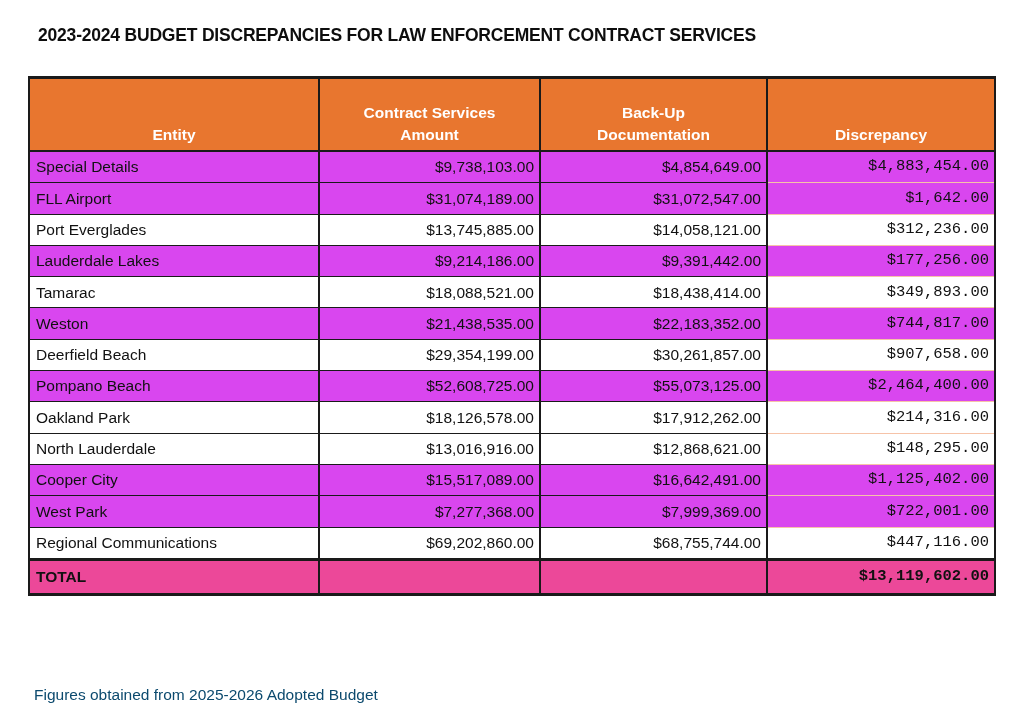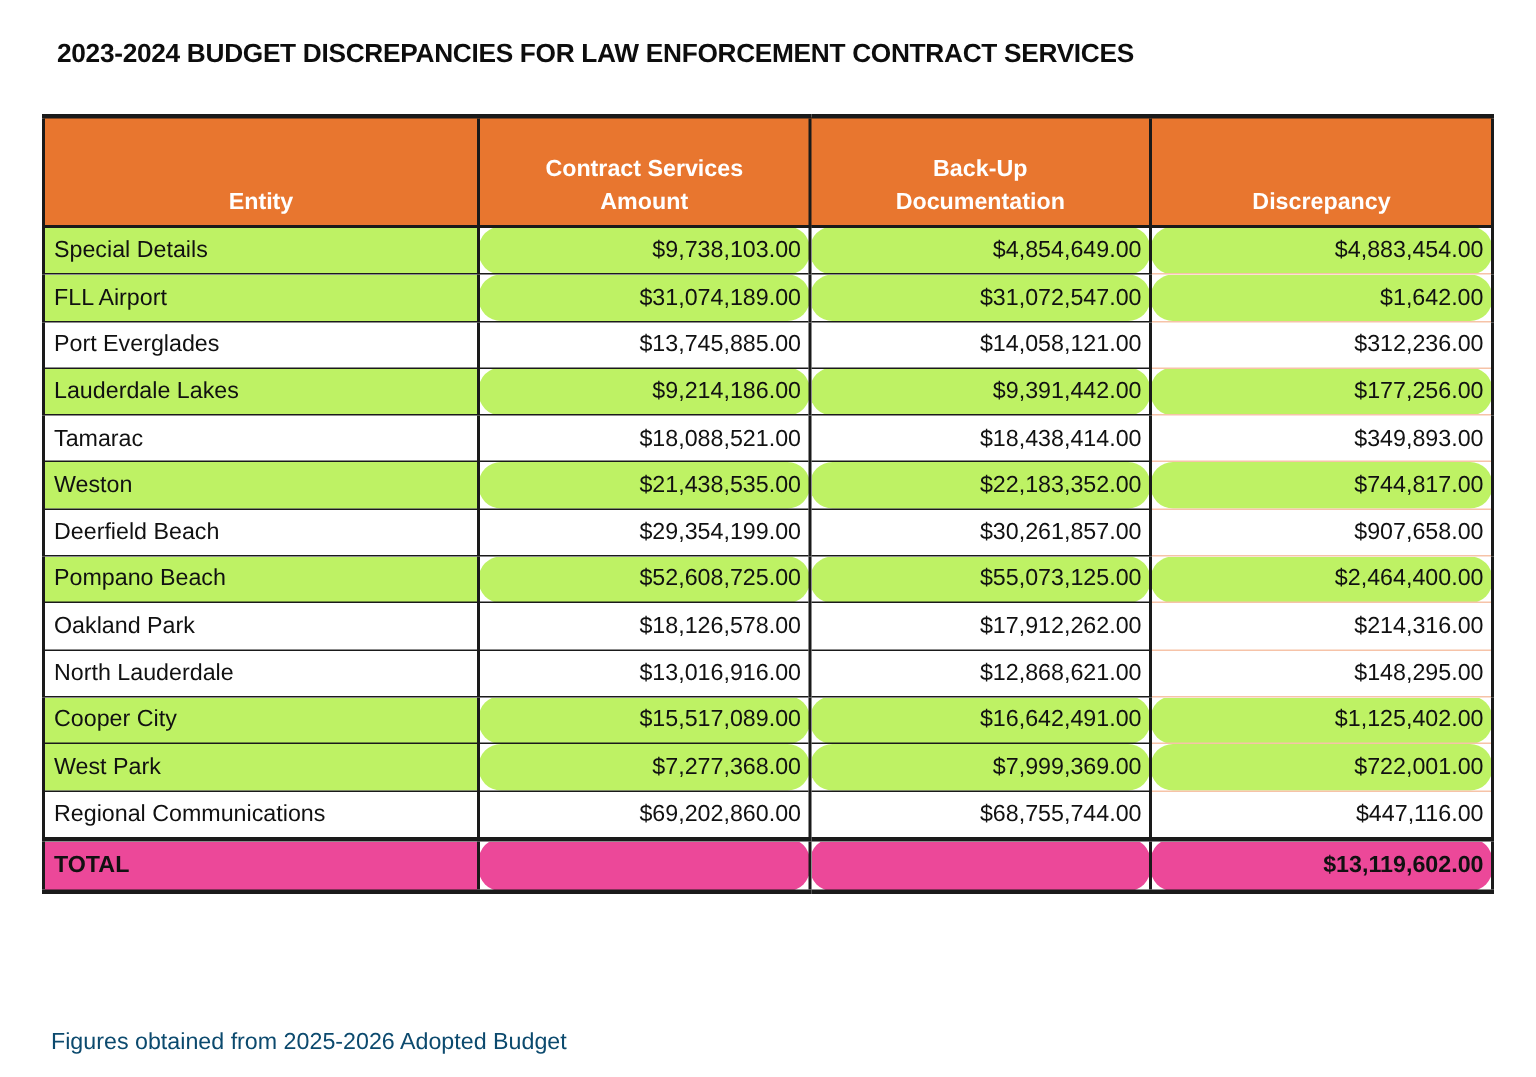--- a/index.html
+++ b/index.html
@@ -73,29 +73,30 @@
     padding: 0 5px;
     border-left: 2px solid #1a1a1a;
     border-right: 2px solid #1a1a1a;
     border-top: 1.5px solid #1a1a1a;
     border-bottom: 1.5px solid #1a1a1a;
     white-space: nowrap;
     overflow: hidden;
     line-height: 1;
   }
   tbody td.cell-entity { text-align: left;  padding-left: 6px; }
-  tbody td.cell-num    { text-align: right; padding-right: 5px; border-radius: 15px; }
+  tbody td.cell-num    { text-align: right; padding-right: 5px; }
 
   
   tbody td.cell-disc {
     border-top: 1.5px solid #F6C3A8;
     border-bottom: 1.5px solid #F6C3A8;
-  }
-
-  tbody tr.tint td { background: #bef264; margin-top: 24px; }
+    font-family: Liberation Mono, monospace;
+  }
+
+  tbody tr.tint td { background: #d946ef; margin-top: 24px; }
   tbody tr.plain td { background: #ffffff; }
 
   tbody tr.total-row td {
     font-weight: bold;
     border-top: 3px solid #1a1a1a;
     border-bottom: 3px solid #1a1a1a;
     background: #ec4899;
     height: 32px;
     margin-top: 48px;
   }

